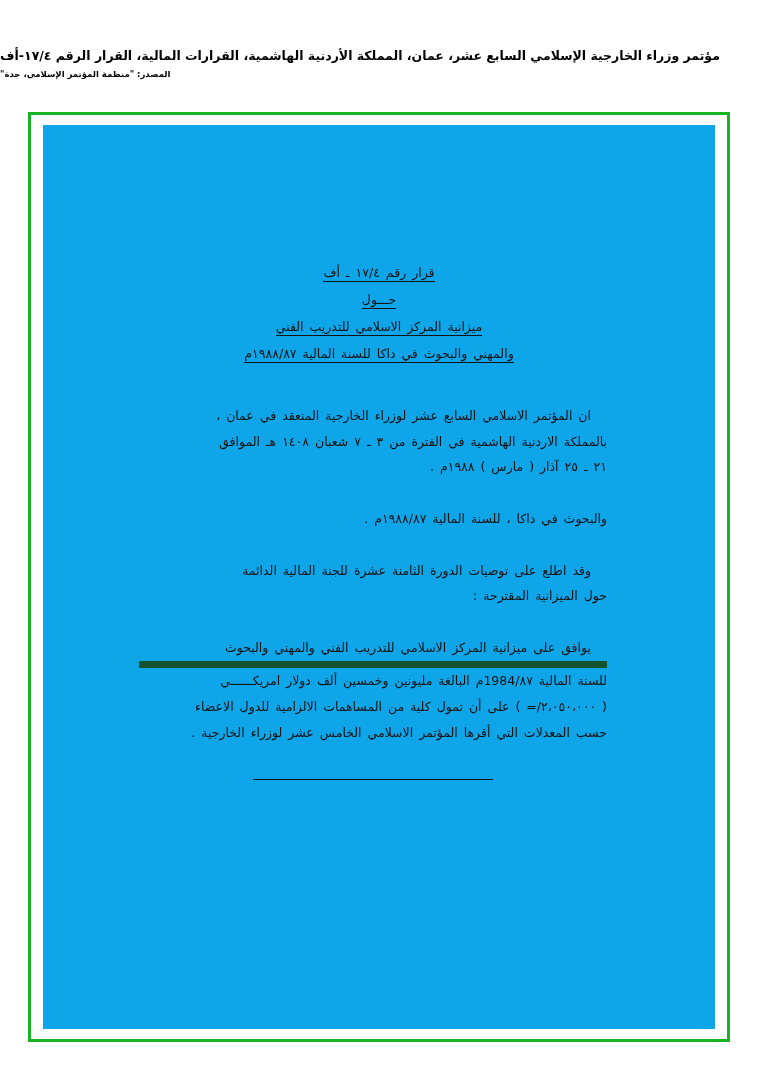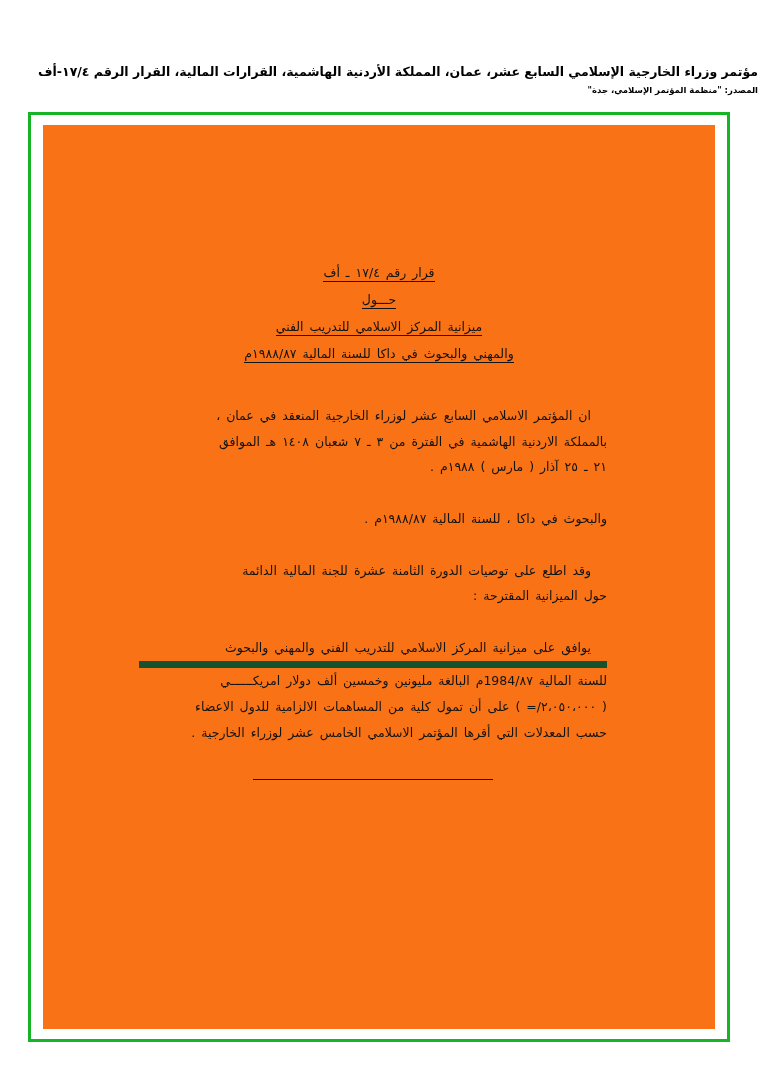--- a/index.html
+++ b/index.html
@@ -18,22 +18,22 @@
 
   .page {
     width: 758px;
     height: 1078px;
     position: relative;
     box-sizing: border-box;
   }
 
   
   .doc-header {
-    padding-top: 64px;
-    text-align: right;
+    padding-top: 48px;
+    text-align: left;
   }
   .doc-header-title {
     font-family: "DejaVu Sans", sans-serif;
     font-size: 12.5px;
     font-weight: bold;
     letter-spacing: 0px;
     color: #000;
     line-height: 1.3;
     direction: rtl;
   }
@@ -56,21 +56,21 @@
     border: 3px solid #17b526;
     box-sizing: border-box;
     background: #ffffff;
   }
   .scan-inner {
     position: absolute;
     left: 12px;
     top: 10px;
     right: 12px;
     bottom: 10px;
-    background: #f97316;
+    background: #0ea5e9;
   }
 
   
   .typed {
     font-family: "DejaVu Sans", sans-serif;
     direction: rtl;
     color: #131313;
     font-size: 12.5px;
     letter-spacing: 1.1px;
     word-spacing: 2px;

